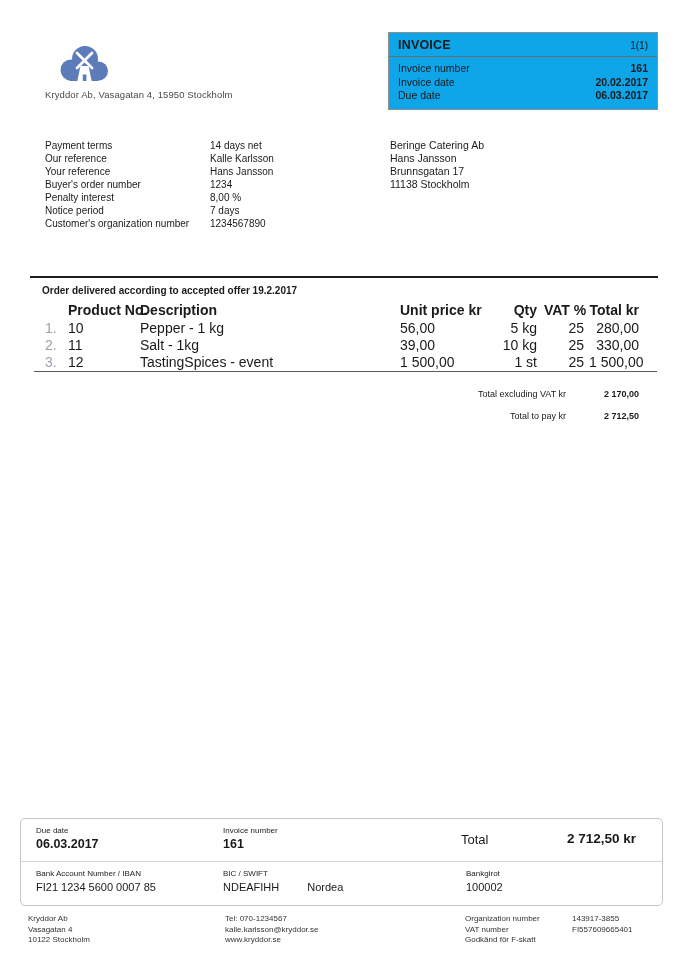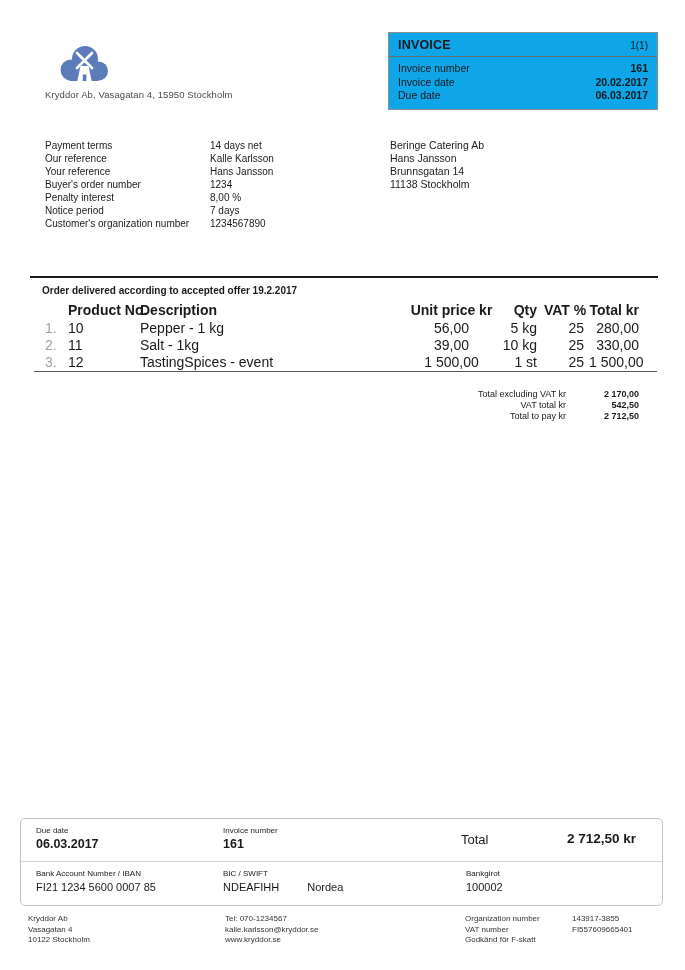--- a/index.html
+++ b/index.html
@@ -49,21 +49,21 @@
 
   .order-note { left:42px; top:285px; font-size:10px;font-weight:bold; }
 
   
   .trow { position:absolute; left:0; width:685px; height:16px; font-size:14px; }
   .trow > span { position:absolute; top:0; white-space:nowrap; }
   .thead { font-weight:bold; }
   .c-num   { left:45px;  color:#9aa2ac; }
   .c-pno   { left:68px; }
   .c-desc  { left:140px; }
-  .c-price { left:400px; width:103px; text-align:center; }
+  .c-price { left:400px; width:103px; text-align:left; }
   .c-qty   { left:495px; width:42px;  text-align:right; }
   .c-vat   { left:544px; width:40px;  text-align:right; }
   .c-total { left:589px; width:50px;  text-align:right; }
 
   
   .tot-row { position:absolute; left:0; width:685px; height:11px; font-size:9px; }
   .tot-row > span { position:absolute; top:0; white-space:nowrap; }
   .tot-lab { left:400px; width:166px; text-align:right; }
   .tot-val { left:566px; width:73px;  text-align:right; font-weight:bold; }
 
@@ -142,21 +142,21 @@
     <div class="d-row"><span class="lab">Your reference</span><span class="val">Hans Jansson</span></div>
     <div class="d-row"><span class="lab">Buyer's order number</span><span class="val">1234</span></div>
     <div class="d-row"><span class="lab">Penalty interest</span><span class="val">8,00 %</span></div>
     <div class="d-row"><span class="lab">Notice period</span><span class="val">7 days</span></div>
     <div class="d-row"><span class="lab">Customer's organization number</span><span class="val">1234567890</span></div>
   </div>
 
   <div class="abs recipient">
     <div>Beringe Catering Ab</div>
     <div>Hans Jansson</div>
-    <div>Brunnsgatan 14</div>
+    <div>Brunnsgatan 17</div>
     <div>11138 Stockholm</div>
   </div>
 
   <div class="abs rule-thick"></div>
   <div class="abs order-note">Order delivered according to accepted offer 19.2.2017</div>
 
   <div class="trow thead" style="top:302px;">
     <span class="c-pno">Product No.</span>
     <span class="c-desc">Description</span>
     <span class="c-price">Unit price kr</span>
@@ -192,24 +192,20 @@
     <span class="c-vat">25</span>
     <span class="c-total">1 500,00</span>
   </div>
 
   <div class="abs rule-thin"></div>
 
   <div class="tot-row" style="top:389px;">
     <span class="tot-lab">Total excluding VAT kr</span>
     <span class="tot-val">2 170,00</span>
   </div>
-  <div class="tot-row" style="top:400px;">
-    <span class="tot-lab">VAT total kr</span>
-    <span class="tot-val">542,50</span>
-  </div>
   <div class="tot-row" style="top:411px;">
     <span class="tot-lab">Total to pay kr</span>
     <span class="tot-val">2 712,50</span>
   </div>
 
   <div class="abs pay-box">
     <div class="pay-row pay-row1">
       <div class="pcell p-c1">
         <span class="plab">Due date</span>
         <span class="pval-bold">06.03.2017</span>

